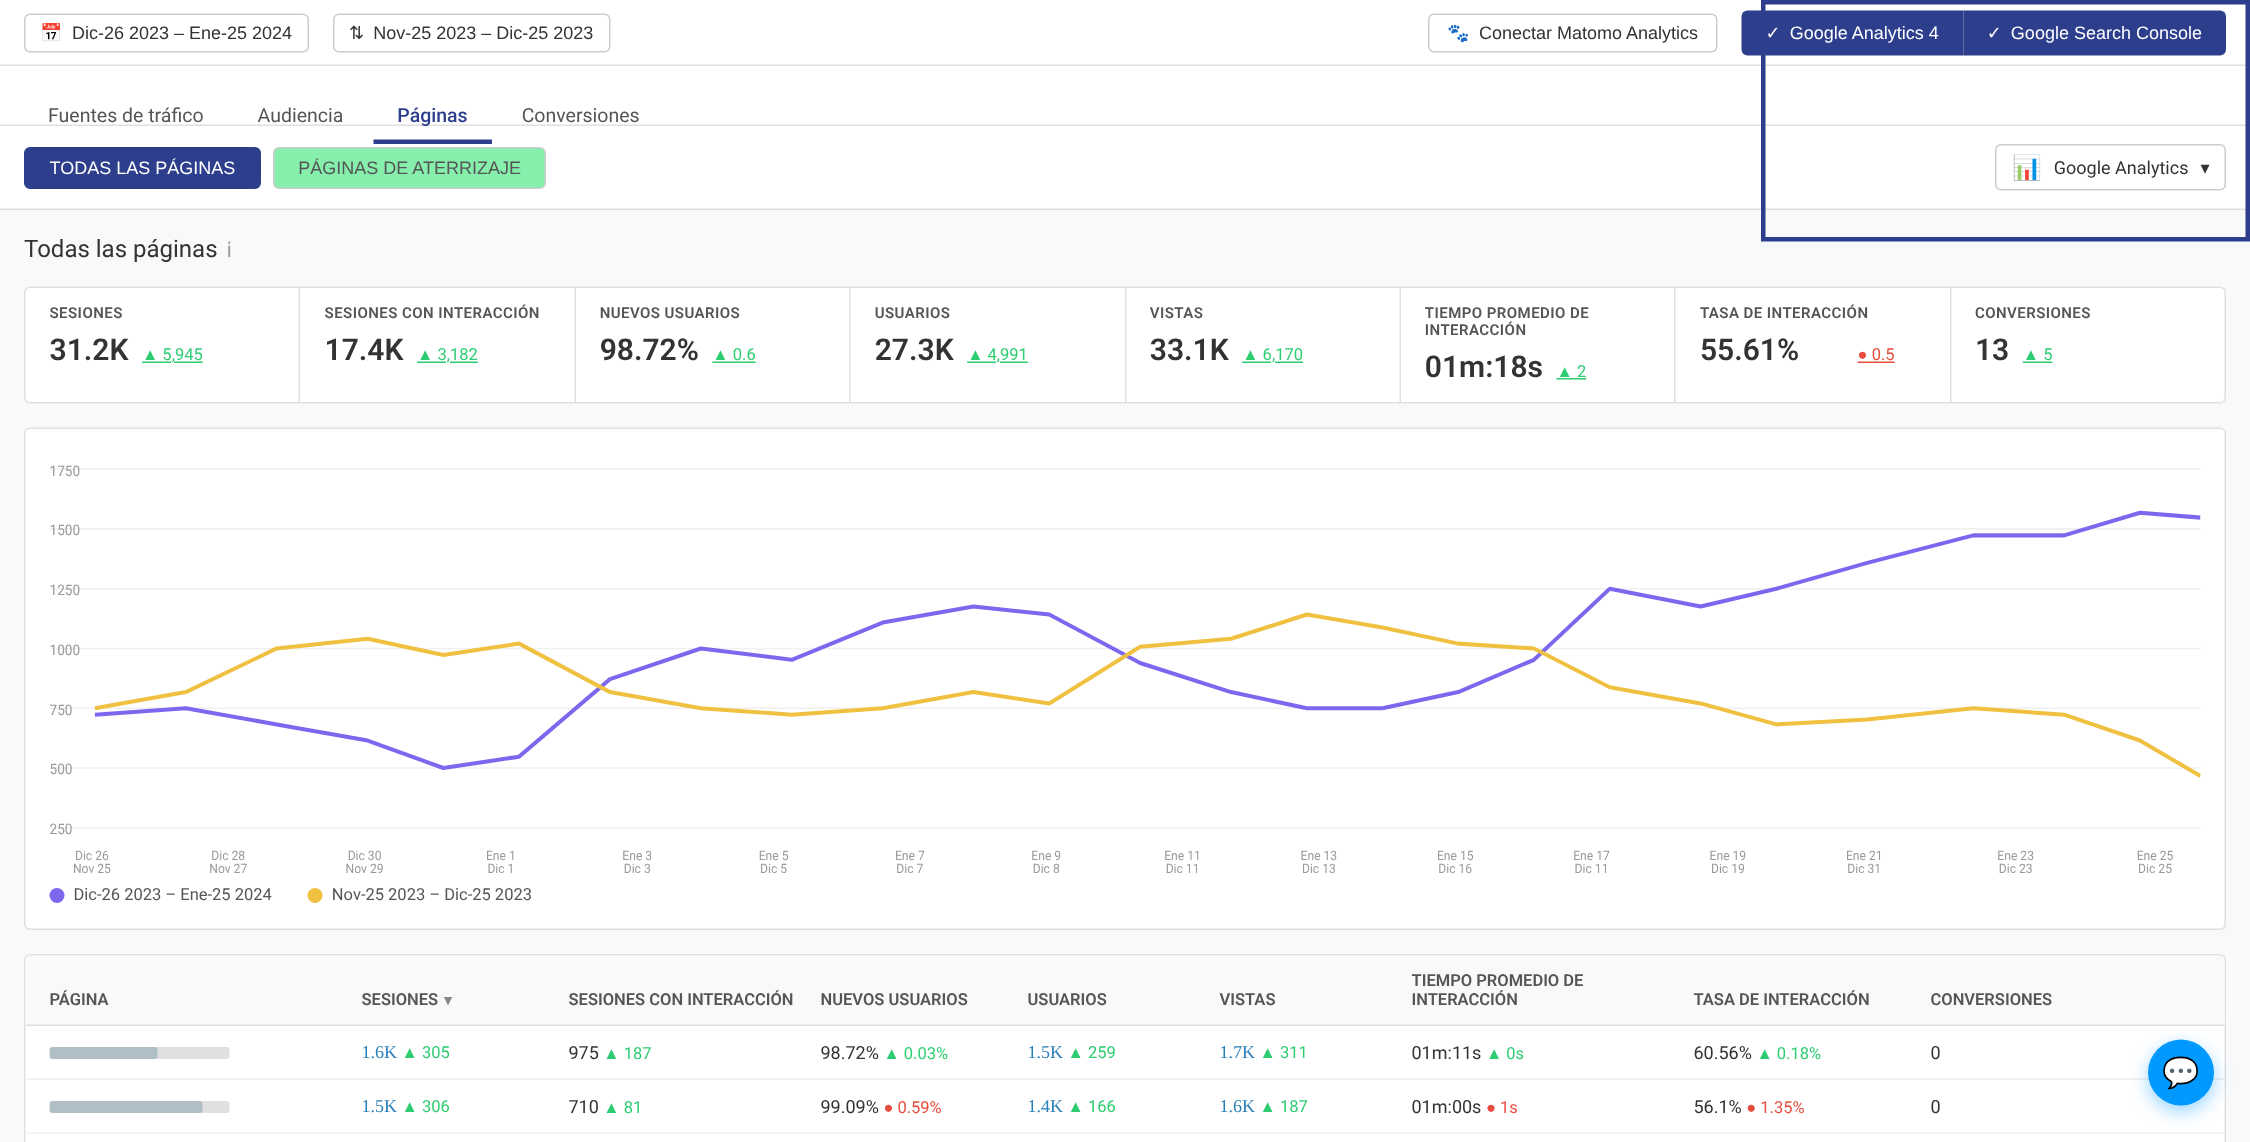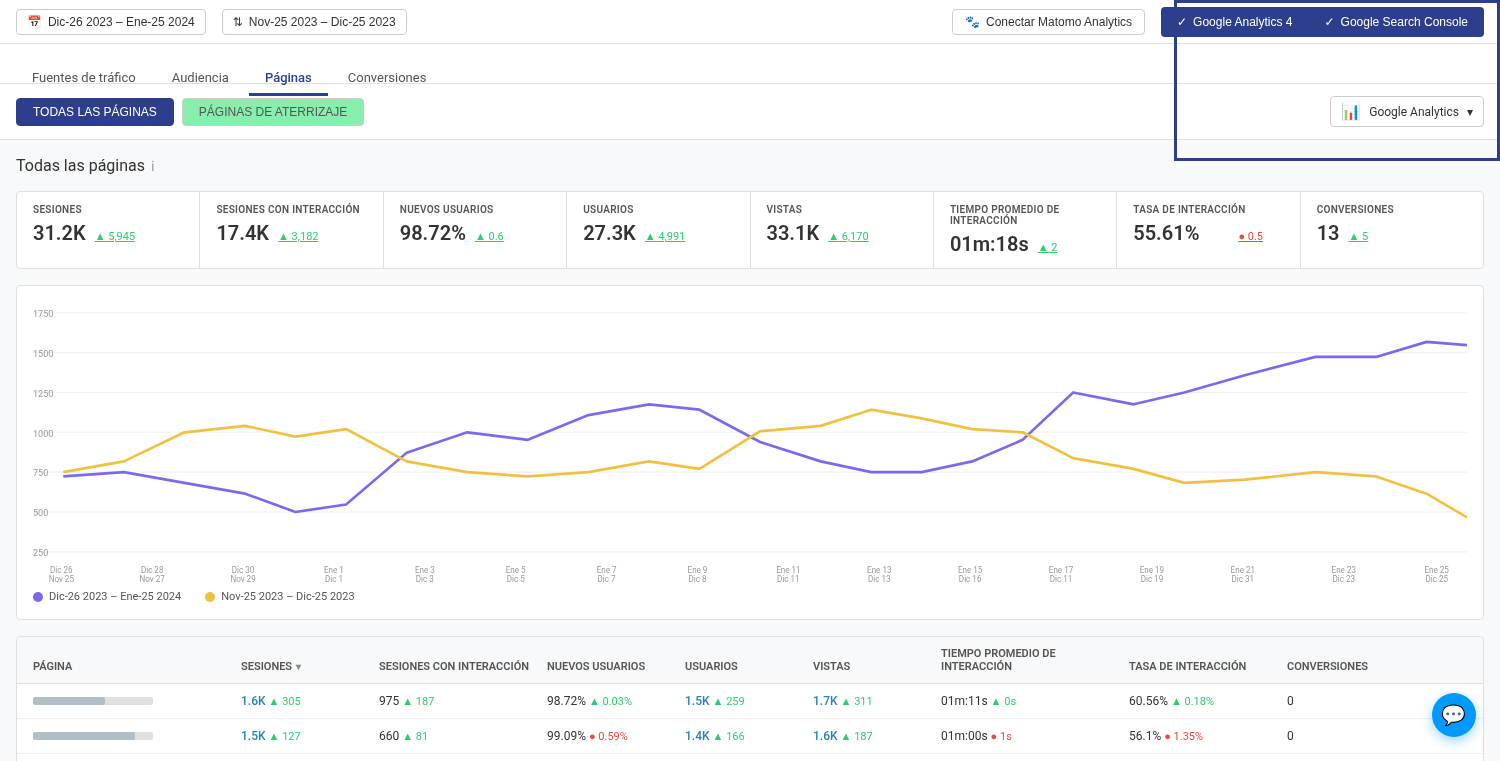--- a/index.html
+++ b/index.html
@@ -117,21 +117,21 @@
     .table-row:last-child { border-bottom: none; }
     .page-cell { font-size: 12px; }
     .page-bar-container { display: flex; align-items: center; gap: 4px; }
     .page-bar {
       height: 8px; background: #e0e0e0; border-radius: 2px; flex: 1; max-width: 120px;
       overflow: hidden;
     }
     .page-bar-fill { height: 100%; background: #b0bec5; border-radius: 2px; }
     .cell-value { font-size: 12px; color: #333; }
     .cell-change { font-size: 11px; }
-    .blue-val { color: #2980b9; font-weight: 500; }
+    .blue-val { color: #2980b9; font-weight: 500; font-family: Liberation Serif, serif; }
     .up-green { color: #2ecc71; }
     .up-red { color: #e74c3c; }
 
     .chat-bubble {
       position: fixed; bottom: 24px; right: 24px; width: 44px; height: 44px;
       background: #0099ff; border-radius: 50%; display: flex; align-items: center;
       justify-content: center; cursor: pointer; color: #fff; font-size: 20px;
       box-shadow: 0 4px 12px rgba(0,153,255,0.4);
     }
   </style>
@@ -408,24 +408,24 @@
     <div class="table-row">
       <div class="page-cell">
         <div class="page-bar-container">
           <div class="page-bar">
             <div class="page-bar-fill" style="width:85%;"></div>
           </div>
         </div>
       </div>
       <div>
         <span class="cell-value blue-val">1.5K</span>
-        <span class="cell-change up-green">▲ 127</span>
-      </div>
-      <div>
-        <span class="cell-value">660</span>
+        <span class="cell-change up-green">▲ 306</span>
+      </div>
+      <div>
+        <span class="cell-value">710</span>
         <span class="cell-change up-green">▲ 81</span>
       </div>
       <div>
         <span class="cell-value">99.09%</span>
         <span class="cell-change up-red">● 0.59%</span>
       </div>
       <div>
         <span class="cell-value blue-val">1.4K</span>
         <span class="cell-change up-green">▲ 166</span>
       </div>

